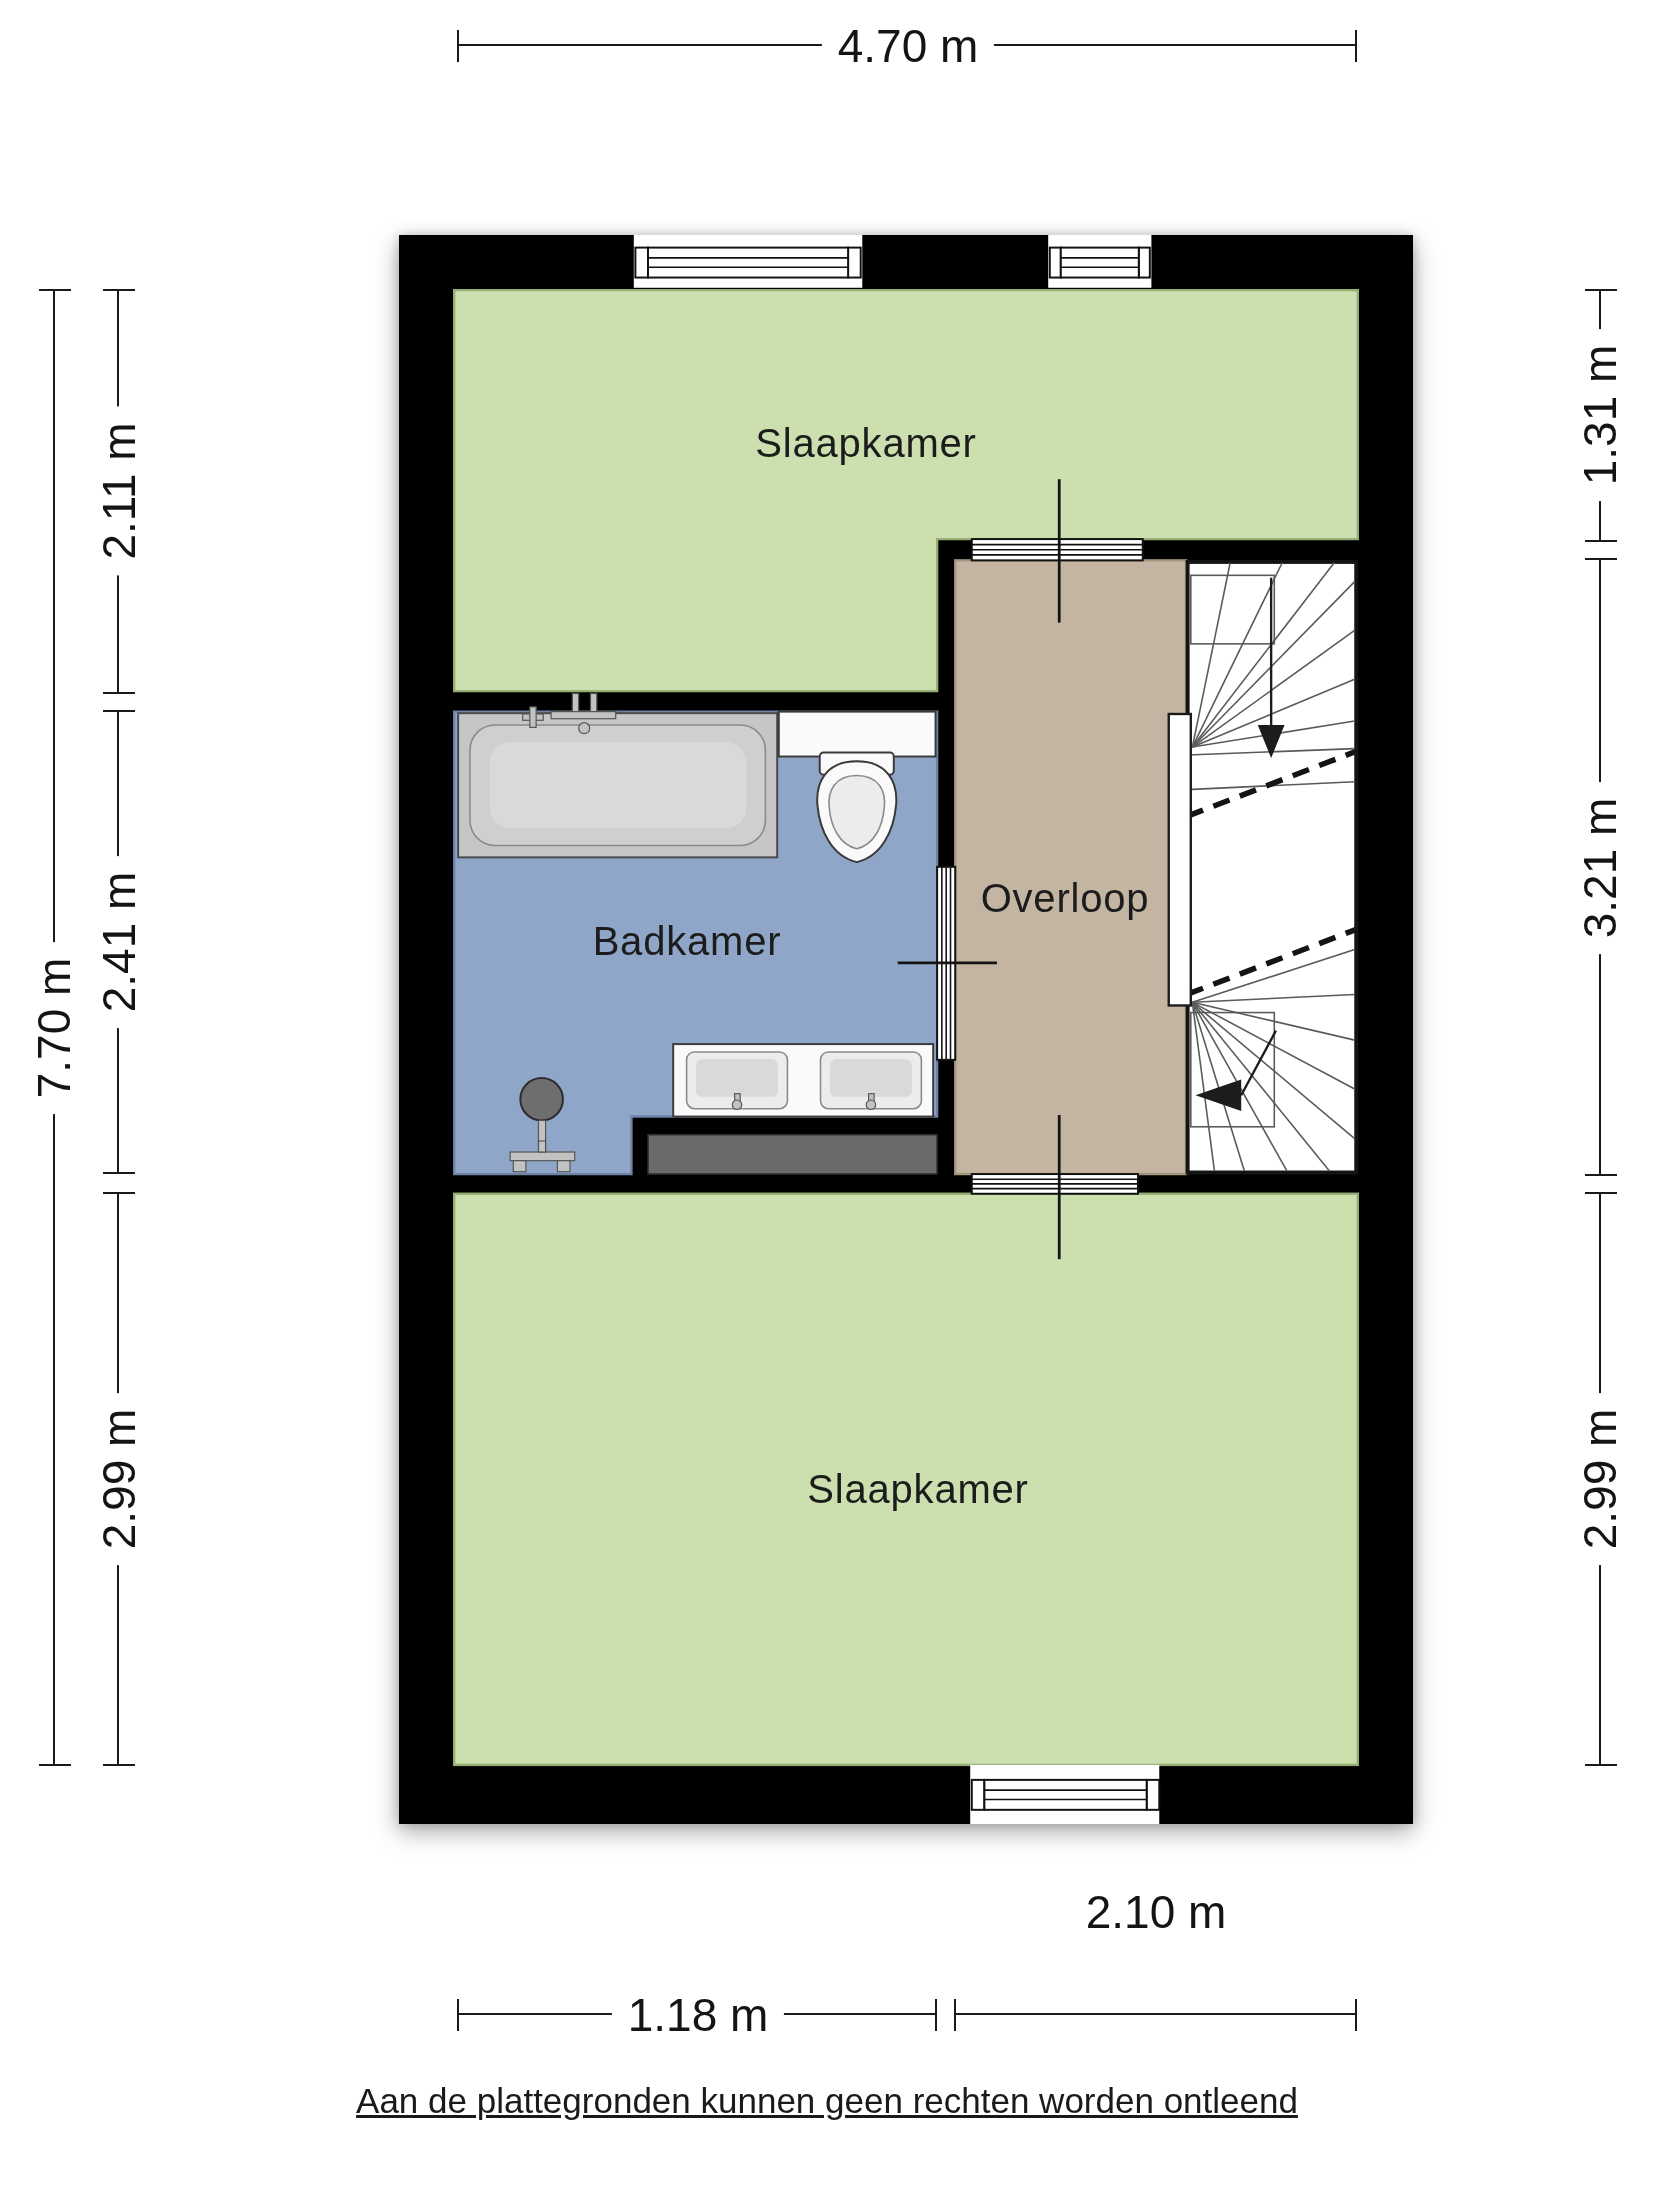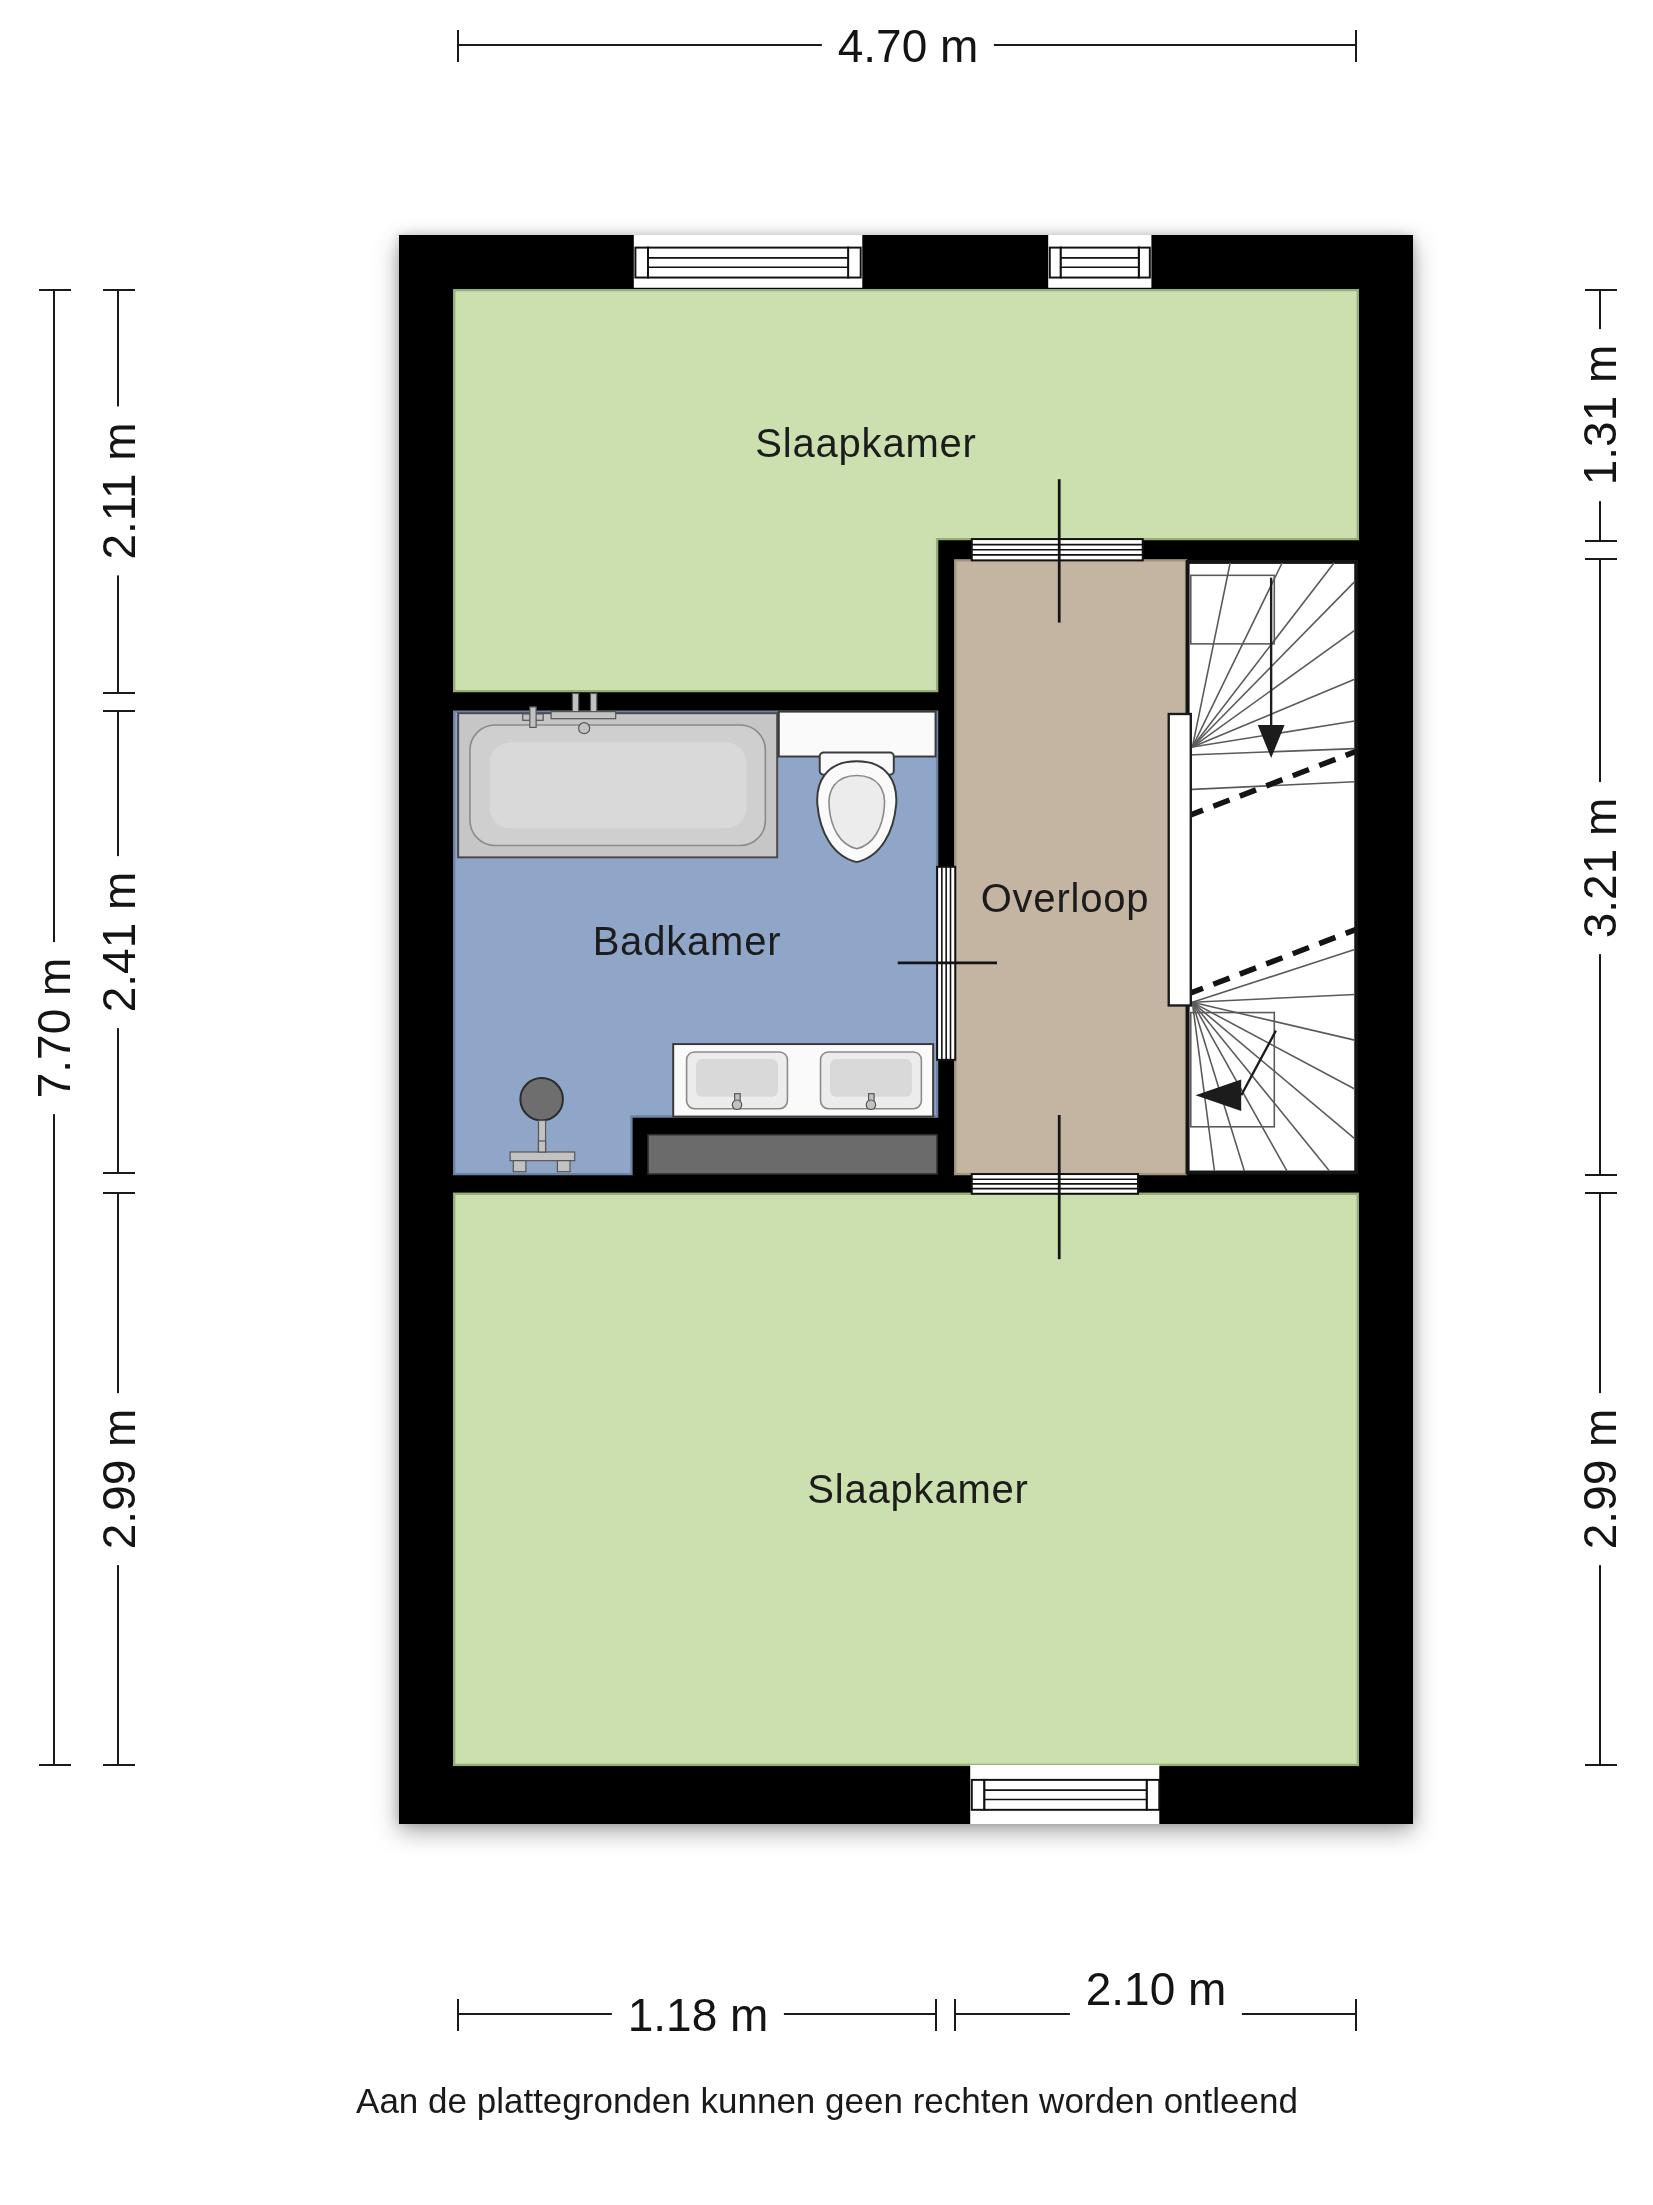--- a/index.html
+++ b/index.html
@@ -47,21 +47,21 @@
   .tick-v{position:absolute;width:2.4px;height:31.5px;background:#1a1a1a;}
   .tick-h{position:absolute;width:31.5px;height:2.4px;background:#1a1a1a;}
   .dim-label{
     position:absolute;transform:translate(-50%,-50%);
     background:#fff;padding:0 15.8px;font-size:46px;color:#141414;white-space:nowrap;
   }
   .dim-label.rot{transform:translate(-50%,-50%) rotate(-90deg);}
   
   .footer-line{
     position:absolute;left:0;width:1654px;text-align:center;
-    font-size:35px;color:#1a1a1a;white-space:nowrap;
+    font-size:35px;color:#1a1a1a;white-space:nowrap;text-decoration:underline;
   }
 </style>
 </head>
 <body>
 
 <div id="canvas">
 
   <svg id="plan-svg" viewBox="507 298 1287 2017" xmlns="http://www.w3.org/2000/svg">
 
     <rect class="wall-slab" x="507" y="298" width="1287" height="2017"></rect>
@@ -219,21 +219,21 @@
   <div>
     <div class="dim-line-h" style="left:458px;top:2013px;width:479px;"></div>
     <div class="tick-v" style="left:457px;top:1999px;"></div>
     <div class="tick-v" style="left:935px;top:1999px;"></div>
     <div class="dim-label" style="left:698px;top:2015px;">1.18 m</div>
   </div>
   <div>
     <div class="dim-line-h" style="left:955px;top:2013px;width:402px;"></div>
     <div class="tick-v" style="left:954px;top:1999px;"></div>
     <div class="tick-v" style="left:1355px;top:1999px;"></div>
-    <div class="dim-label" style="left:1156px;top:1989px;">2.10 m</div>
+    <div class="dim-label" style="left:1156px;top:1912px;">2.10 m</div>
   </div>
 
   <div>
     <div class="dim-line-v" style="left:53px;top:290px;height:1476px;"></div>
     <div class="tick-h" style="left:39px;top:289px;"></div>
     <div class="tick-h" style="left:39px;top:1764px;"></div>
     <div class="dim-label rot" style="left:54px;top:1028px;">7.70 m</div>
   </div>
 
   <div>

